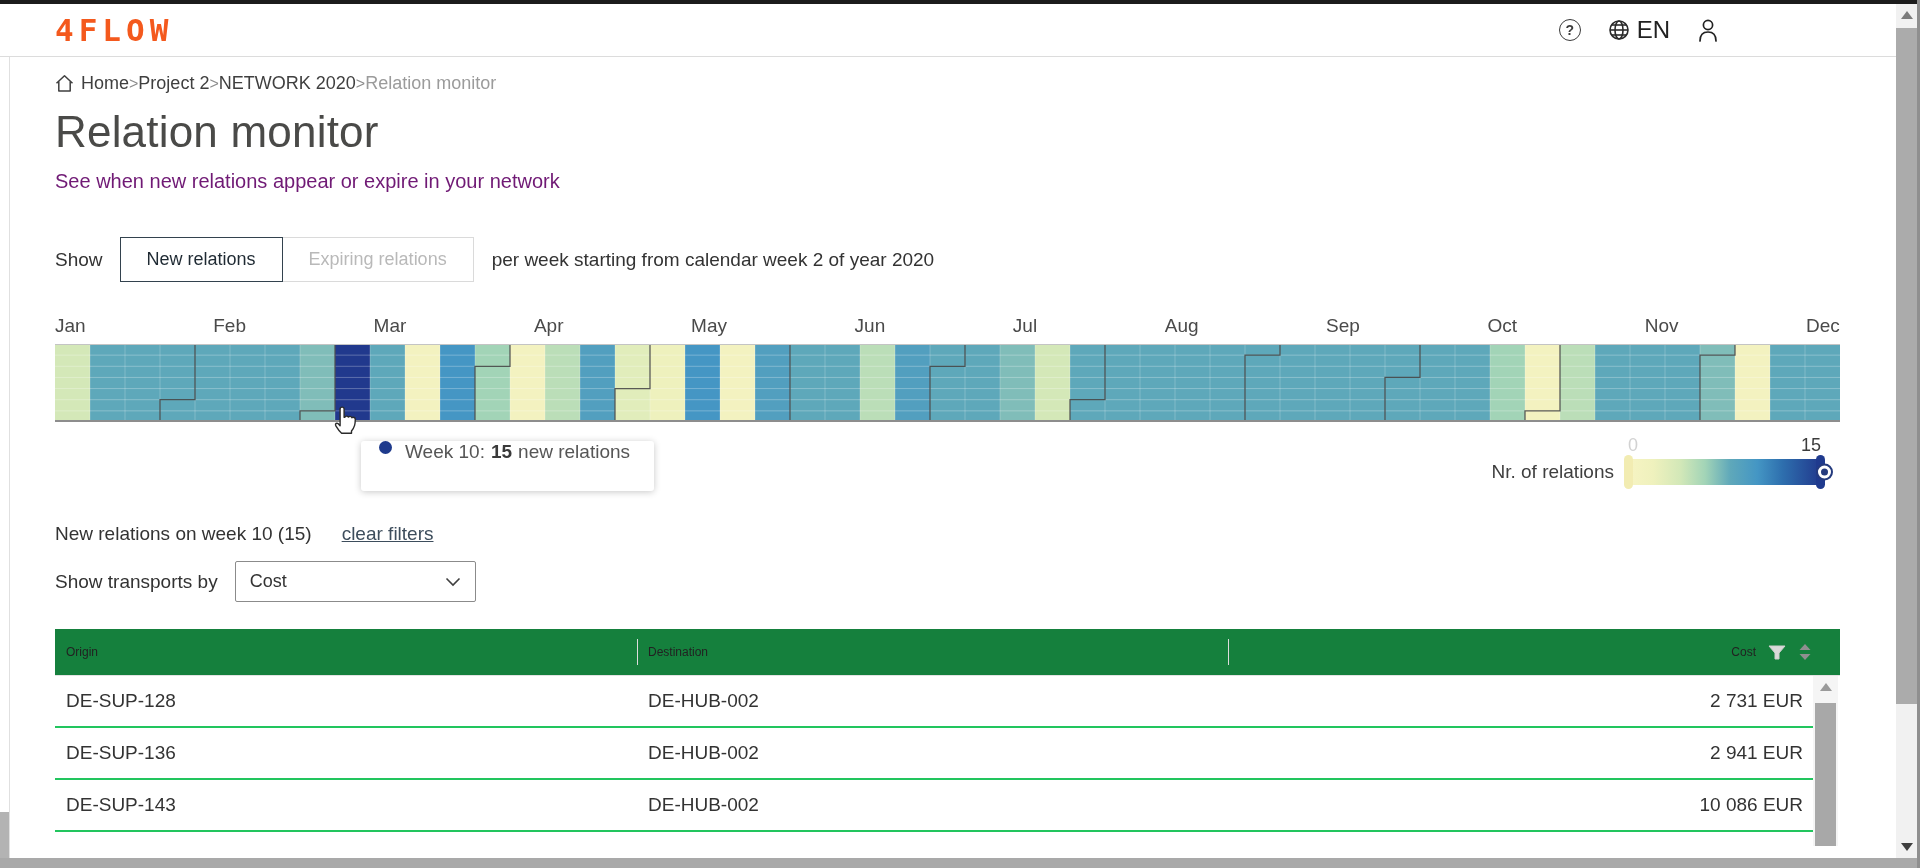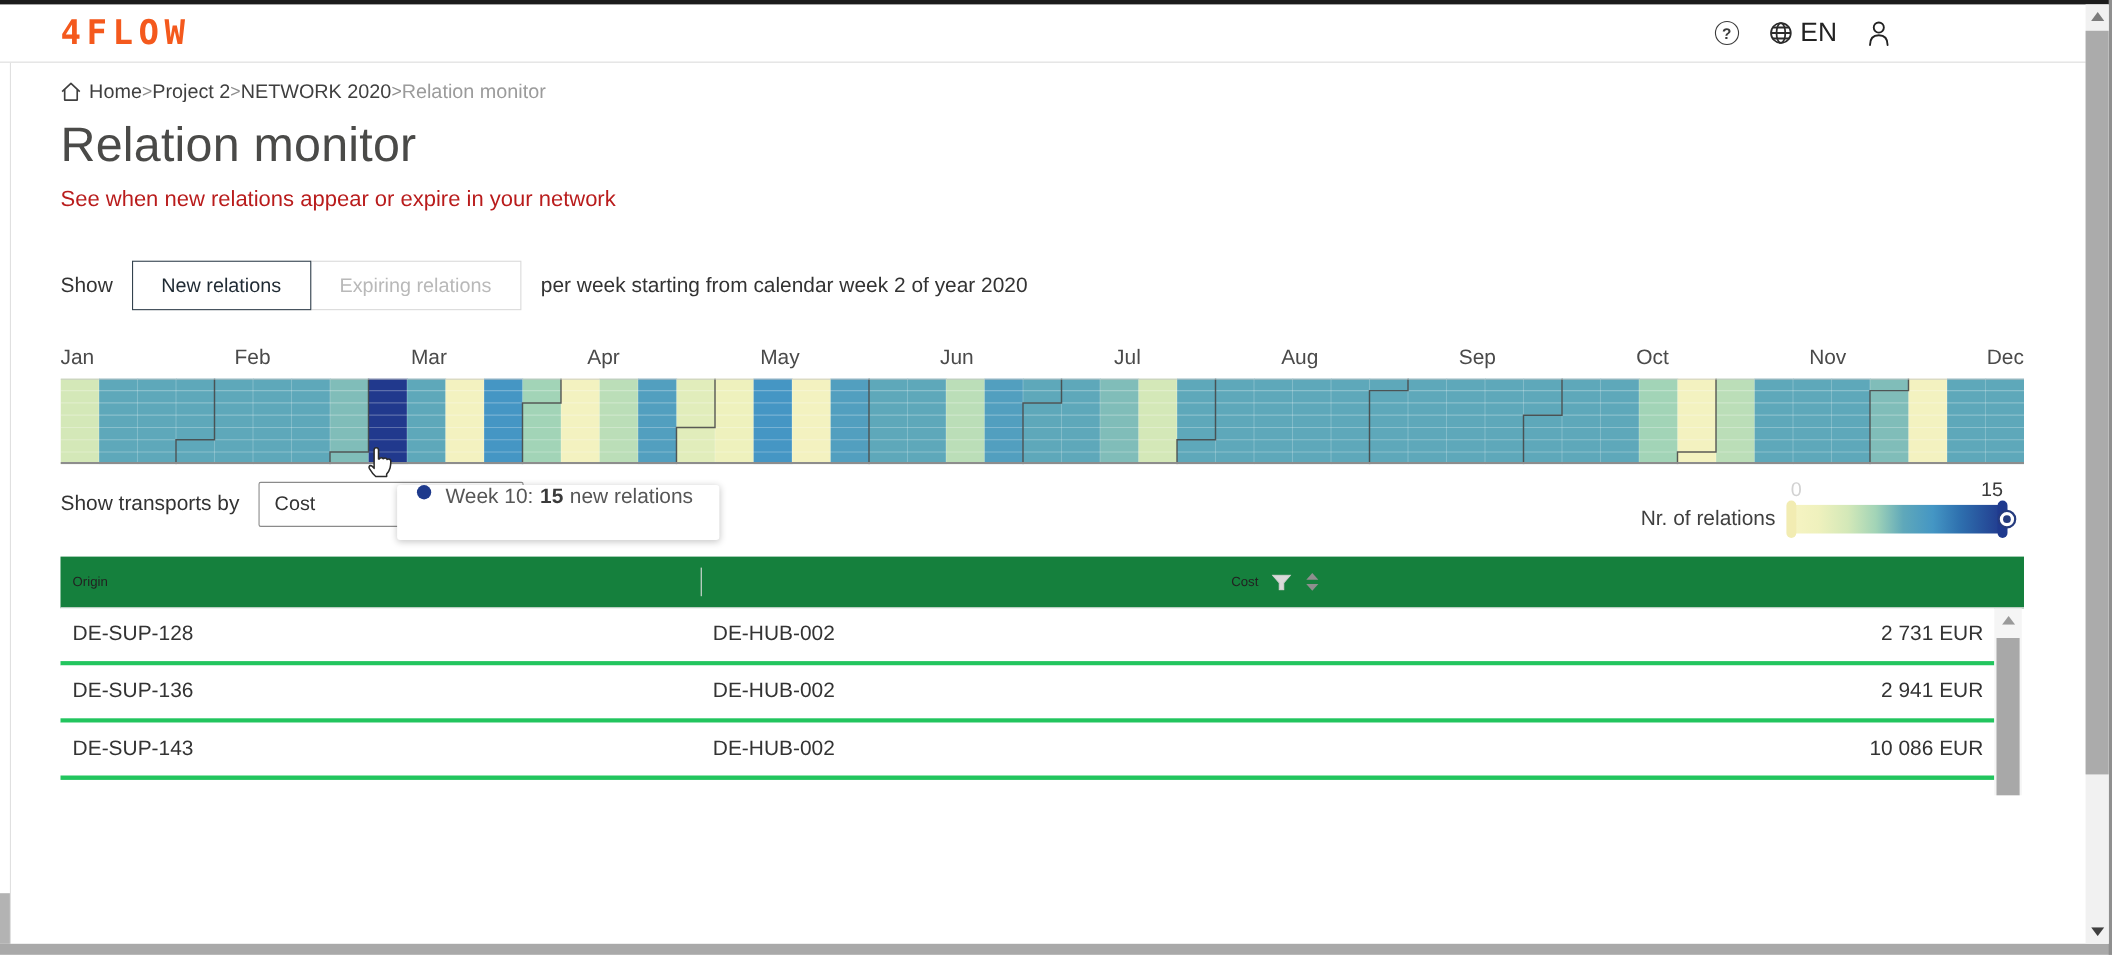--- a/index.html
+++ b/index.html
@@ -28,21 +28,21 @@
 
   
   #main { position:absolute; left:55px; top:57px; width:1785px; }
 
   .breadcrumb { margin-top:16px; display:flex; align-items:center; gap:0; font-size:18px; color:#3f3f3f; }
   .crumb { cursor:pointer; display:flex; align-items:center; gap:7px; }
   .crumb-sep { color:#8c8c8c; font-size:16px; }
   .crumb-current { color:#9b9b9b; cursor:default; }
 
   h1 { margin-top:13px; font-size:44px; font-weight:400; color:#4a4a48; letter-spacing:.2px; }
-  .subtitle { margin-top:13px; font-size:20px; color:#b91c1c; }
+  .subtitle { margin-top:13px; font-size:20px; color:#701a75; }
 
   .controls { margin-top:44px; display:flex; align-items:center; font-size:19px; color:#333; }
   .controls .show-label { margin-right:17px; }
   .toggle-btn { height:45px; padding:0 26px; display:flex; align-items:center; font-size:18px;
                 background:#fff; cursor:pointer; }
   .toggle-btn.active { border:1px solid #33424e; color:#1f2a33; position:relative; z-index:2; }
   .toggle-btn.inactive { border:1px solid #dadada; color:#b9b9b9; margin-left:-1px; }
   .controls .suffix { margin-left:18px; }
 
   .months { margin-top:33px; display:flex; justify-content:space-between; font-size:19px;
@@ -90,21 +90,21 @@
   
   .table { margin-top:27px; width:1785px; position:relative; }
   .thead { display:grid; grid-template-columns:582px 591px 1fr; background:#15803d; height:47px;
            align-items:center; font-size:12px; font-weight:normal; color:#222;
            border-bottom:1px solid #e3e3e3; }
   .th { padding-left:11px; position:relative; height:100%; display:flex; align-items:center; }
   .th + .th::before { content:""; position:absolute; left:0; top:10px; bottom:10px; width:1px; background:#dcdcdc; }
   .th-cost { justify-content:flex-end; padding-right:28px; gap:12px; }
   .tbody { width:1758px; }
   .tr { display:grid; grid-template-columns:582px 591px 1fr; height:52px; align-items:center;
-        font-size:19px; color:#333; border-bottom:4px solid #22c55e; background:#fff; cursor:pointer; }
+        font-size:19px; color:#333; border-bottom:2px solid #22c55e; background:#fff; cursor:pointer; }
   .td { padding-left:11px; }
   .td-cost { text-align:right; padding-right:10px; }
 
   
   .inner-scroll { position:absolute; left:1758px; top:47px; width:25px; height:170px; background:#f5f5f5; }
   .inner-scroll .up { position:absolute; top:3px; left:0; width:100%; height:16px;
                       display:flex; align-items:center; justify-content:center; cursor:pointer; }
   .inner-scroll .thumb { position:absolute; top:27px; left:2px; width:21px; height:143px; background:#a8a8a8; cursor:grab; }
 
   
@@ -438,36 +438,41 @@
     <b class="tt-value">15</b>
     <span>new relations</span>
   </div>
 
   <div class="cursor-hand">
     <svg width="27" height="32" viewBox="0 0 27 32">
       <path fill="#ffffff" stroke="#2b2b2b" stroke-width="1.4" stroke-linejoin="round" d="M10.6 30.2 C9.2 29 6.3 25.4 5 23.2 C4 21.5 4.6 20.3 6 20.3 C6.8 20.3 7.5 20.8 8.2 21.7 L9.1 22.8 V6.1 C9.1 4.9 9.9 4.1 11.1 4.1 C12.3 4.1 13.1 4.9 13.1 6.1 V14.2 L13.7 14.3 C14.1 13.6 14.8 13.1 15.6 13.1 C16.3 13.1 17 13.5 17.4 14.1 C17.8 13.6 18.4 13.4 19 13.4 C19.9 13.4 20.6 13.9 20.9 14.7 C21.2 14.4 21.7 14.2 22.3 14.2 C23.6 14.2 24.3 15.1 24.3 16.6 C24.3 16.6 24.2 20.4 23.6 22.4 C23 24.5 21.8 26.5 20.5 27.9 V30.2 Z"></path>
     </svg>
   </div>
 
+  <div class="filter-line">
+    <span>New relations on week 10 (15)</span>
+    <span class="clear-filters">clear filters</span>
+  </div>
 
   <div class="transport-row">
     <span>Show transports by</span>
     <div class="select-box">
       <span>Cost</span>
       <span class="chev">
         <svg width="16" height="10" viewBox="0 0 16 10" fill="none" stroke="#3f3f3f" stroke-width="1.6">
           <polyline points="1.5,1.5 8,8 14.5,1.5"></polyline>
         </svg>
       </span>
     </div>
   </div>
 
   <div class="table">
     <div class="thead">
       <div class="th">Origin</div>
+      <div class="th">Destination</div>
       <div class="th th-cost">
         <span>Cost</span>
         <span>
           <svg width="18" height="15" viewBox="0 0 18 15">
             <path d="M1 1 H17 L11 8 V14 L7 14 V8 Z" fill="#dadada" stroke="#cfcfcf"></path>
           </svg>
         </span>
         <span>
           <svg width="14" height="18" viewBox="0 0 14 18">
             <polygon points="7,1 12.5,7 1.5,7" fill="#8f8f8f"></polygon>

